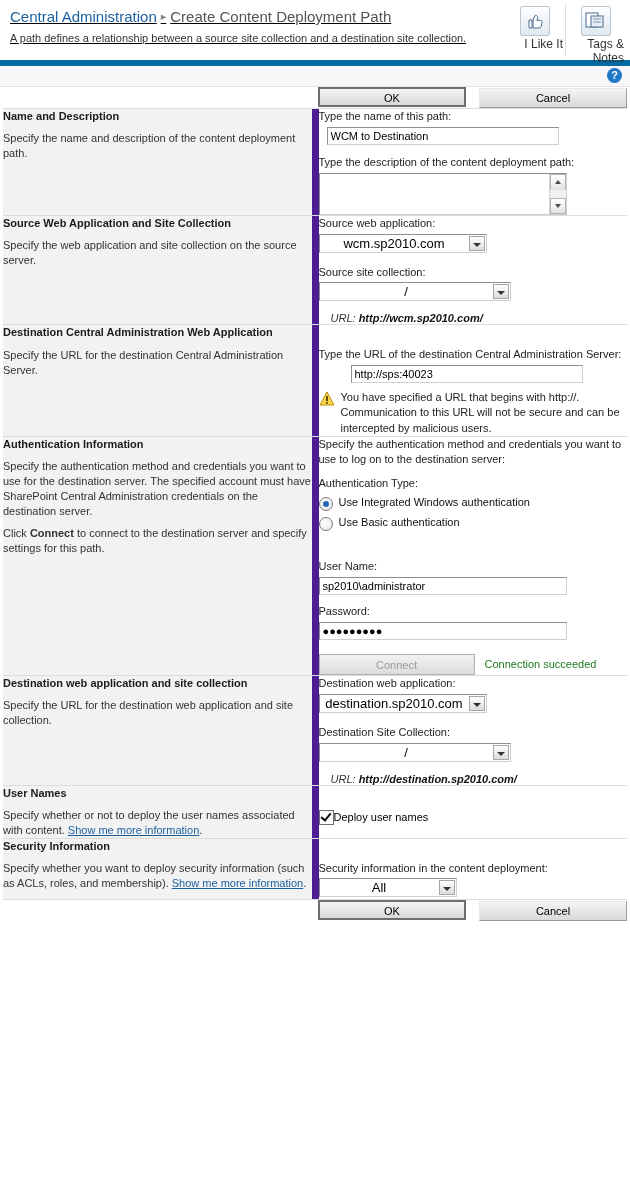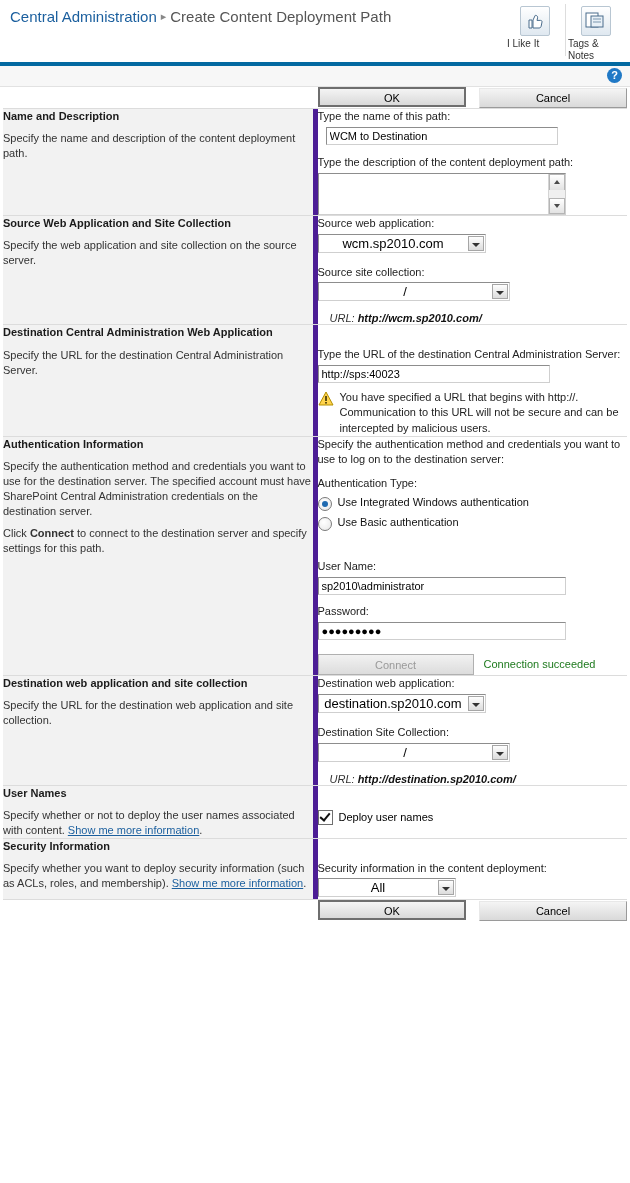--- a/index.html
+++ b/index.html
@@ -19,23 +19,24 @@
     position: relative;
     width: 630px;
     height: 1183px;
     box-sizing: border-box;
   }
 
   
   .header {
     position: relative;
     height: 66px;
-    border-bottom: 4px solid #0369a1;
-    background: #ffffff;
-    box-sizing: border-box;
+    border-bottom: 6px solid #0369a1;
+    background: #ffffff;
+    box-sizing: border-box;
+    text-decoration: underline;
   }
   .breadcrumb {
     padding: 8px 10px 0 10px;
     font-size: 15px;
     color: #444444;
     white-space: nowrap;
   }
   .breadcrumb .crumb-link {
     color: #1b5f9e;
     text-decoration: none;
@@ -60,22 +61,22 @@
   }
   .social-area {
     position: absolute;
     top: 4px;
     right: 6px;
     display: flex;
     align-items: flex-start;
   }
   .social-btn {
     width: 56px;
-    text-align: left;
-    font-size: 10px;
+    text-align: right;
+    font-size: 12px;
     color: #333333;
     line-height: 1.15;
     padding-top: 2px;
   }
   .social-btn .sicon {
     display: block;
     width: 28px;
     height: 28px;
     margin: 0 auto 2px auto;
     border: 1px solid #b8c6d2;
@@ -156,21 +157,21 @@
     background: #dcdcdc;
     padding: 0;
     font-size: 0;
     line-height: 0;
   }
   .sec-left {
     width: 248px;
     background: #f2f2f2;
     padding: 10px 12px 16px 12px;
     box-sizing: border-box;
-    border-right: 5px solid #4c1d95;
+    border-right: 7px solid #4c1d95;
   }
   .sec-right {
     background: #ffffff;
     padding: 10px 10px 16px 12px;
     box-sizing: border-box;
   }
   .sec-title {
     font-weight: bold;
     font-size: 11px;
     color: #1b1b1b;
@@ -200,21 +201,21 @@
     height: 18px;
     padding: 1px 3px;
     border: 1px solid #8d8d8d;
     border-right-color: #cfcfcf;
     border-bottom-color: #cfcfcf;
     background: #ffffff;
     box-sizing: border-box;
     color: #000000;
   }
   .w-name { width: 232px; margin-left: 8px; }
-  .w-url { width: 232px; }
+  .w-url { width: 232px; margin-left: 32px; }
   .w-user { width: 248px; }
   .textarea-wrap {
     position: relative;
     width: 248px;
     height: 42px;
     border: 1px solid #8d8d8d;
     border-right-color: #cfcfcf;
     border-bottom-color: #cfcfcf;
     background: #ffffff;
     box-sizing: border-box;
@@ -343,21 +344,21 @@
     left: 3px; top: 3px;
     width: 6px; height: 6px;
     border-radius: 50%;
     background: #1f6ab0;
   }
   .radio-label { font-size: 11px; color: #111111; }
 
   .cb-row {
     display: flex;
     align-items: center;
-    gap: 6px;
+    gap: 0;
     margin-top: 2px;
   }
   .checkbox {
     width: 13px; height: 13px;
     border: 1px solid #6f6f6f;
     background: #ffffff;
     position: relative;
     flex: 0 0 auto;
   }
   .checkbox.checked::after {
@@ -400,20 +401,21 @@
 </style>
 </head>
 <body>
 
 <div class="page">
 
   <div class="header">
     <div class="breadcrumb">
       <span class="crumb-link">Central Administration</span><span class="crumb-sep">▸</span><span class="crumb-current">Create Content Deployment Path</span>
     </div>
+    <div class="page-desc">A path defines a relationship between a source site collection and a destination site collection.</div>
 
     <div class="social-area">
       <div class="social-btn">
         <span class="sicon">
           <svg width="26" height="26" viewBox="0 0 26 26">
             <path d="M8 13 l0 8 l3 0 l0 -8 z" fill="#ffffff" stroke="#4a6c8c" stroke-width="1"></path>
             <path d="M12 13 l0 8 l6 0 c1.5 0 2 -1 2.2 -2 l0.8 -4 c0.2 -1 -0.5 -1.6 -1.4 -1.6 l-3.6 0 l0.6 -2.6 c0.2 -1.2 -0.6 -2.4 -1.8 -2.4 l-0.6 0 l-2.2 4.6 z" fill="#ffffff" stroke="#4a6c8c" stroke-width="1"></path>
           </svg>
         </span>
         <span>I Like It</span>

